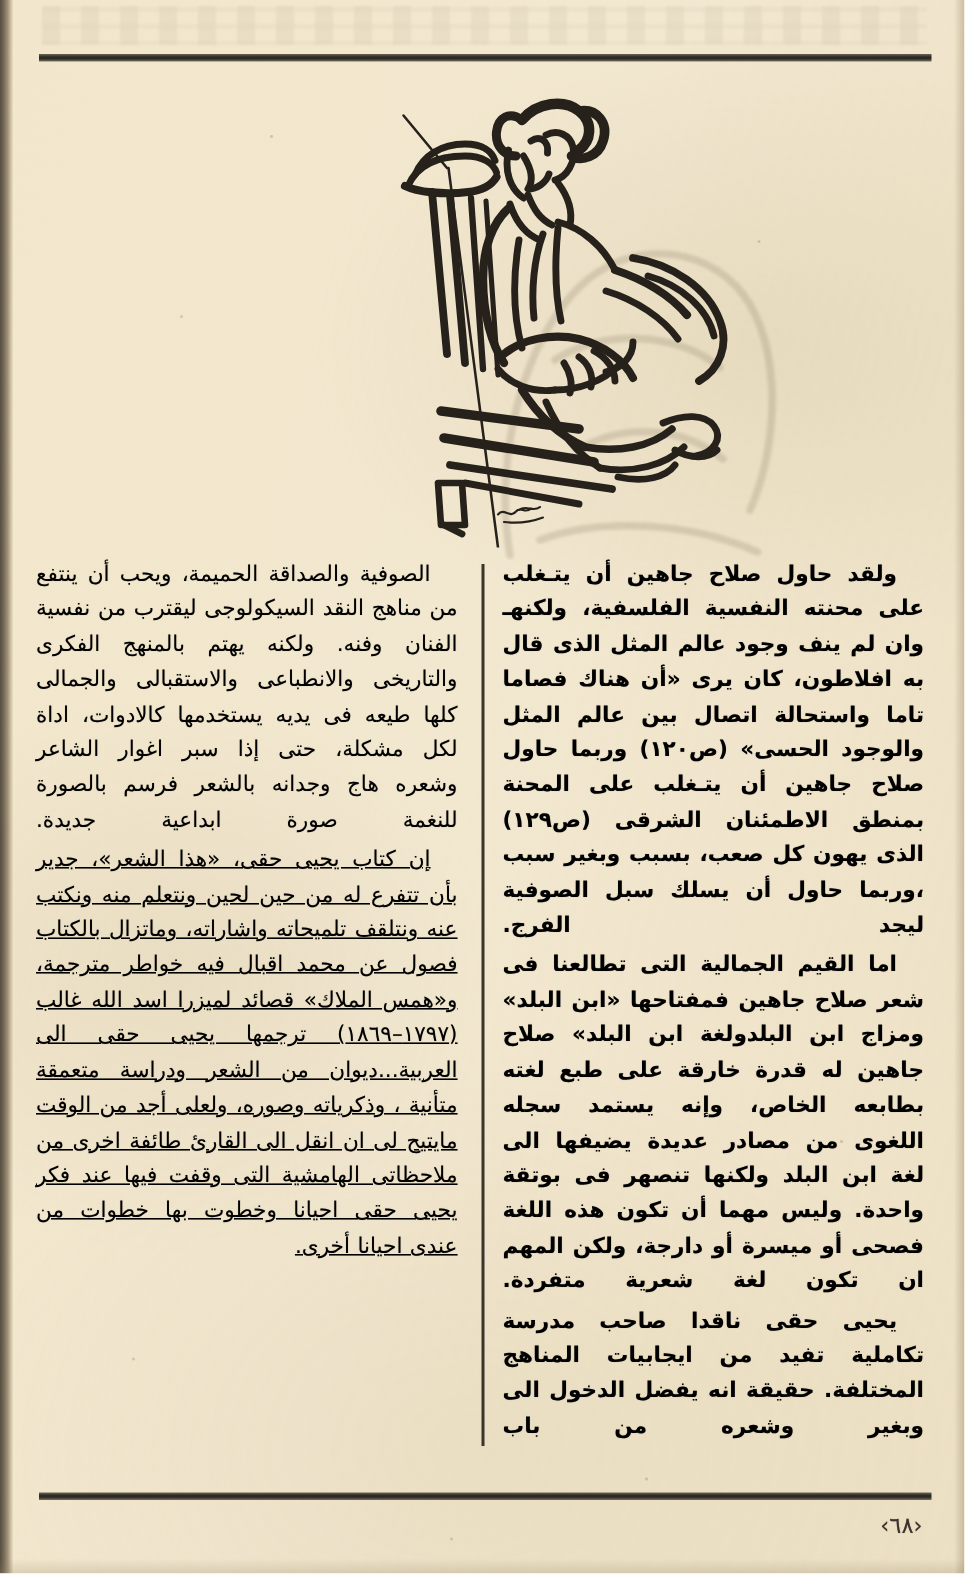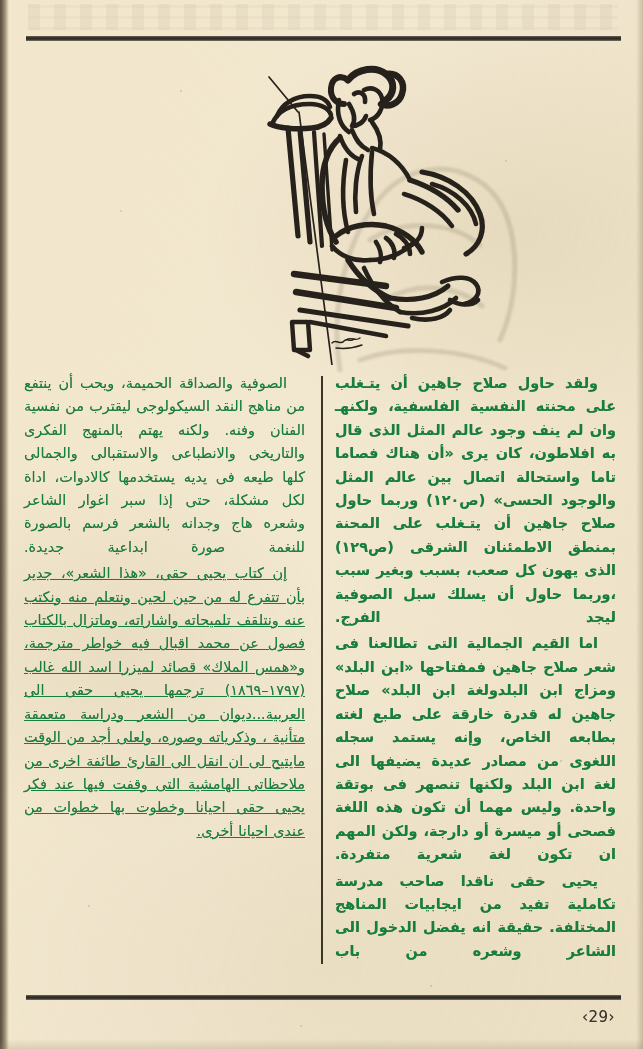--- a/index.html
+++ b/index.html
@@ -120,21 +120,21 @@
     width: 281px;
   }
   .col.right { right: 27px; font-weight: bold; }
   .col.left  { left: 24px; }
 
   .para {
     margin: 0 0 3px 0;
     font-family: "DejaVu Sans", "Liberation Sans", sans-serif;
     font-size: 14.4px;
     line-height: 23.4px;
-    color: #15803d;
+    color: #000000;
     text-align: justify;
     text-align-last: justify;
     text-indent: 18px;
     direction: rtl;
     unicode-bidi: isolate;
     word-spacing: .4px;
     text-shadow: 0 0 .6px rgba(46,42,34,.42);
   }
   .para.last-left { text-align-last: right; text-decoration: underline; }
 
@@ -255,33 +255,33 @@
     </svg>
   </div>
 
   <div class="col-divider"></div>
 
   <div class="columns">
 
     <div class="col right">
       <p class="para">ولقد حاول صلاح جاهين أن يتـغلب على محنته النفسية الفلسفية، ولكنهـ وان لم ينف وجود عالم المثل الذى قال به افلاطون، كان يرى «أن هناك فصاما تاما واستحالة اتصال بين عالم المثل والوجود الحسى» (ص١٢٠) وربما حاول صلاح جاهين أن يتـغلب على المحنة بمنطق الاطمئنان الشرقى (ص١٢٩) الذى يهون كل صعب، بسبب وبغير سبب ،وربما حاول أن يسلك سبل الصوفية ليجد الفرج.</p>
       <p class="para">اما القيم الجمالية التى تطالعنا فى شعر صلاح جاهين فمفتاحها «ابن البلد» ومزاج ابن البلدولغة ابن البلد»  صلاح جاهين له قدرة خارقة على طبع لغته بطابعه الخاص، وإنه يستمد سجله اللغوى من مصادر عديدة يضيفها الى لغة ابن البلد ولكنها تنصهر فى بوتقة واحدة. وليس مهما أن تكون هذه اللغة فصحى أو ميسرة أو دارجة، ولكن المهم ان تكون لغة شعرية متفردة.</p>
-      <p class="para">يحيى حقى ناقدا صاحب مدرسة تكاملية تفيد من ايجابيات المناهج المختلفة. حقيقة انه يفضل  الدخول الى الشاعر وشعره من باب</p>
+      <p class="para">يحيى حقى ناقدا صاحب مدرسة تكاملية تفيد من ايجابيات المناهج المختلفة. حقيقة انه يفضل  الدخول الى وبغير وشعره من باب</p>
     </div>
 
     <div class="col left">
       <p class="para">الصوفية والصداقة الحميمة، ويحب أن ينتفع من مناهج النقد السيكولوجى ليقترب من نفسية الفنان وفنه. ولكنه يهتم بالمنهج الفكرى والتاريخى والانطباعى والاستقبالى والجمالى كلها طيعه فى يديه يستخدمها كالادوات، اداة لكل مشكلة، حتى إذا سبر اغوار الشاعر وشعره هاج وجدانه بالشعر فرسم بالصورة للنغمة صورة ابداعية جديدة.</p>
       <p class="para last-left">إن كتاب يحيى حقى، «هذا الشعر»، جدير بأن تتفرع  له من حين لحين ونتعلم منه ونكتب عنه ونتلقف تلميحاته واشاراته، وماتزال بالكتاب فصول عن محمد اقبال فيه خواطر مترجمة، و«همس الملاك» قصائد لميزرا اسد الله غالب (١٧٩٧–١٨٦٩) ترجمها يحيى حقى الى العربية...ديوان من الشعر ودراسة متعمقة متأنية ، وذكرياته وصوره، ولعلى أجد من الوقت مايتيح لى ان انقل الى القارئ طائفة اخرى من ملاحظاتى الهامشية التى وقفت فيها  عند فكر يحيى حقى احيانا وخطوت بها خطوات من عندى احيانا أخرى.</p>
     </div>
 
   </div>
 
   <div class="rule bot"></div>
 
-  <div class="folio">‹29›</div>
+  <div class="folio">‹٦٨›</div>
 
   <div class="speck" style="left:120px;top:210px;width:2px;height:2px;"></div>
   <div class="speck" style="left:505px;top:160px;width:2px;height:2px;"></div>
   <div class="speck" style="left:88px;top:905px;width:2px;height:2px;"></div>
   <div class="speck" style="left:560px;top:760px;width:1.5px;height:1.5px;"></div>
   <div class="speck" style="left:300px;top:1025px;width:2px;height:2px;"></div>
   <div class="speck" style="left:430px;top:985px;width:1.5px;height:1.5px;"></div>
   <div class="speck" style="left:180px;top:90px;width:1.5px;height:1.5px;"></div>
   <div class="speck" style="left:600px;top:430px;width:1.5px;height:1.5px;"></div>
 

